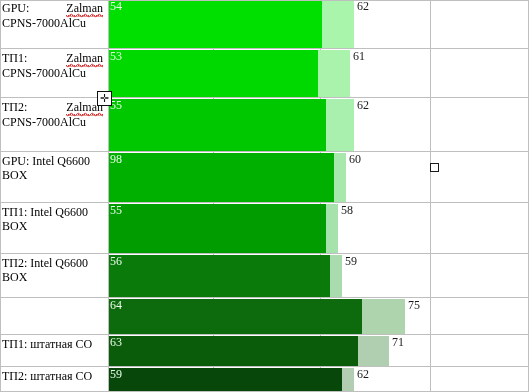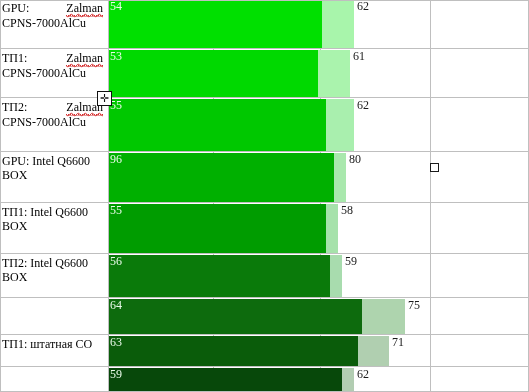--- a/index.html
+++ b/index.html
@@ -128,22 +128,22 @@
           <span class="lab-line justify">
             <span>ТП2:</span>
             <span class="spell">Zalman</span>
           </span>
           <span class="lab-line">CPNS-7000AlCu</span>
         </div>
       </div>
       <div class="row" style="top: 153px; height: 49px;">
         <div class="bar-light" style="width: 237px; background: rgb(169, 232, 173);"></div>
         <div class="bar-dark" style="width: 225px; background: rgb(0, 176, 0);"></div>
-        <div class="val val-a" style="left: 110px;">96</div>
-        <div class="val val-b" style="left: 349px;">80</div>
+        <div class="val val-a" style="left: 110px;">98</div>
+        <div class="val val-b" style="left: 349px;">60</div>
         <div class="label">
           <span class="lab-line">GPU:   Intel   Q6600</span>
           <span class="lab-line">BOX</span>
         </div>
       </div>
       <div class="row" style="top: 204px; height: 49px;">
         <div class="bar-light" style="width: 229px; background: rgb(166, 226, 171);"></div>
         <div class="bar-dark" style="width: 217px; background: rgb(0, 156, 0);"></div>
         <div class="val val-a" style="left: 110px;">55</div>
         <div class="val val-b" style="left: 341px;">58</div>
@@ -175,20 +175,23 @@
         <div class="val val-b" style="left: 392px;">71</div>
         <div class="label">
           <span class="lab-line">ТП1: штатная СО</span>
         </div>
       </div>
       <div class="row" style="top: 368px; height: 23px;">
         <div class="bar-light" style="width: 245px; background: rgb(178, 205, 178);"></div>
         <div class="bar-dark" style="width: 233px; background: rgb(7, 72, 10);"></div>
         <div class="val val-a" style="left: 110px;">59</div>
         <div class="val val-b" style="left: 357px;">62</div>
+        <div class="label">
+          <span class="lab-line">ТП2: штатная СО</span>
+        </div>
       </div>
     </div>
 
   <div class="handle" style="left:430px;top:163px;"></div>
 
   <div class="movecur" style="left:97px;top:91px;">✛</div>
 
 <div class="hgrid" style="top: 48px;"></div>
     <div class="hgrid" style="top: 97px;"></div>
     <div class="hgrid" style="top: 151px;"></div>

